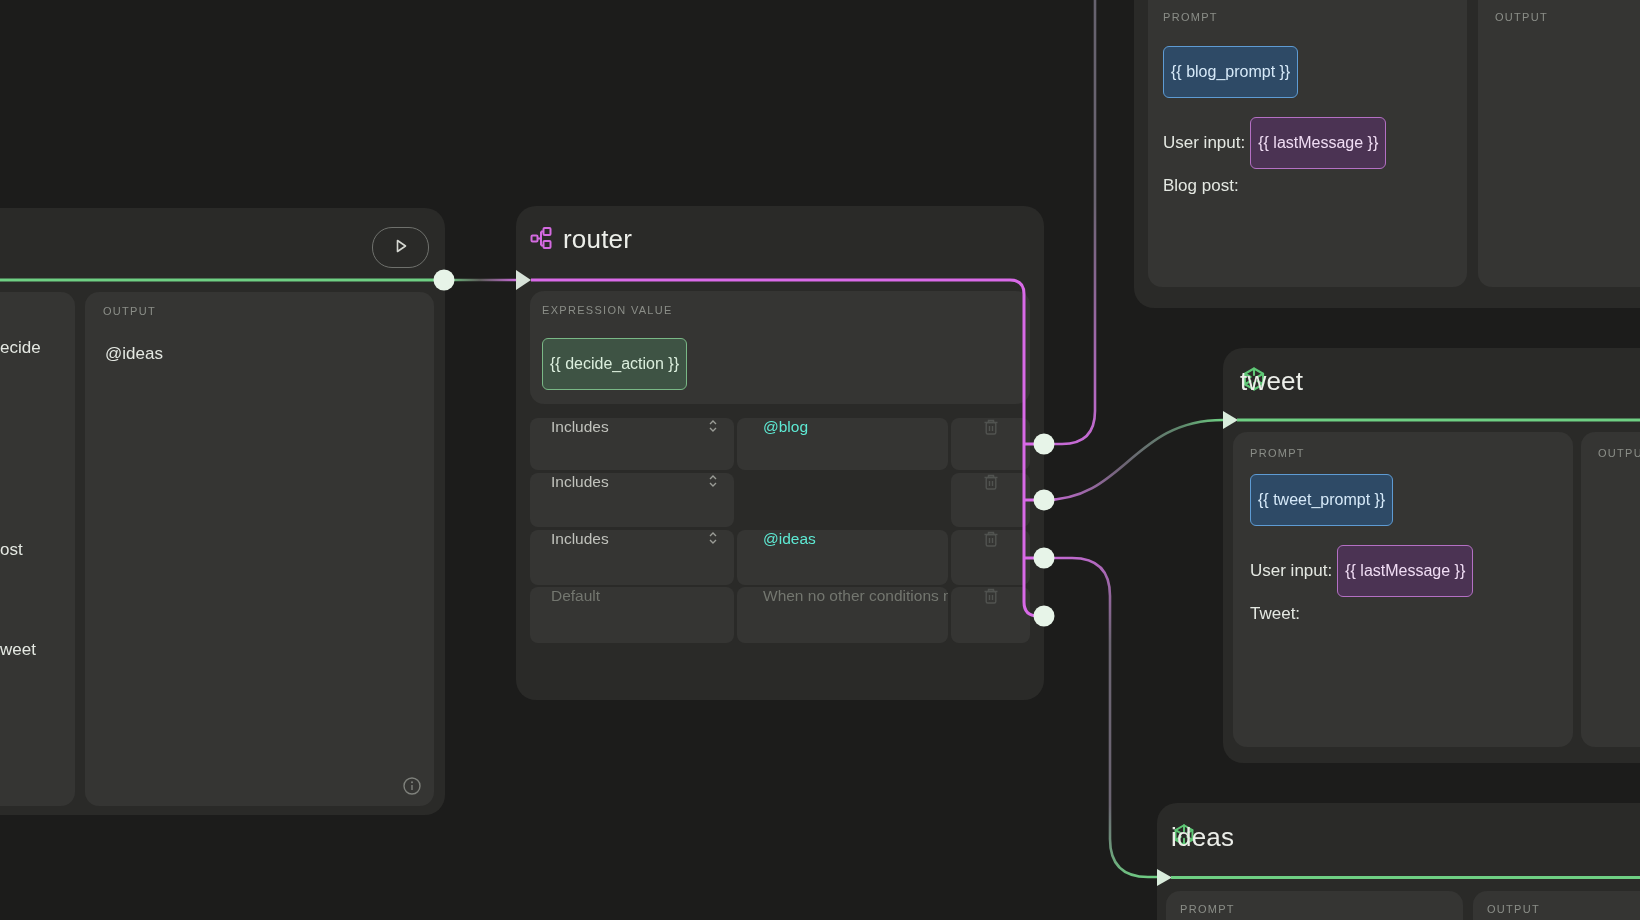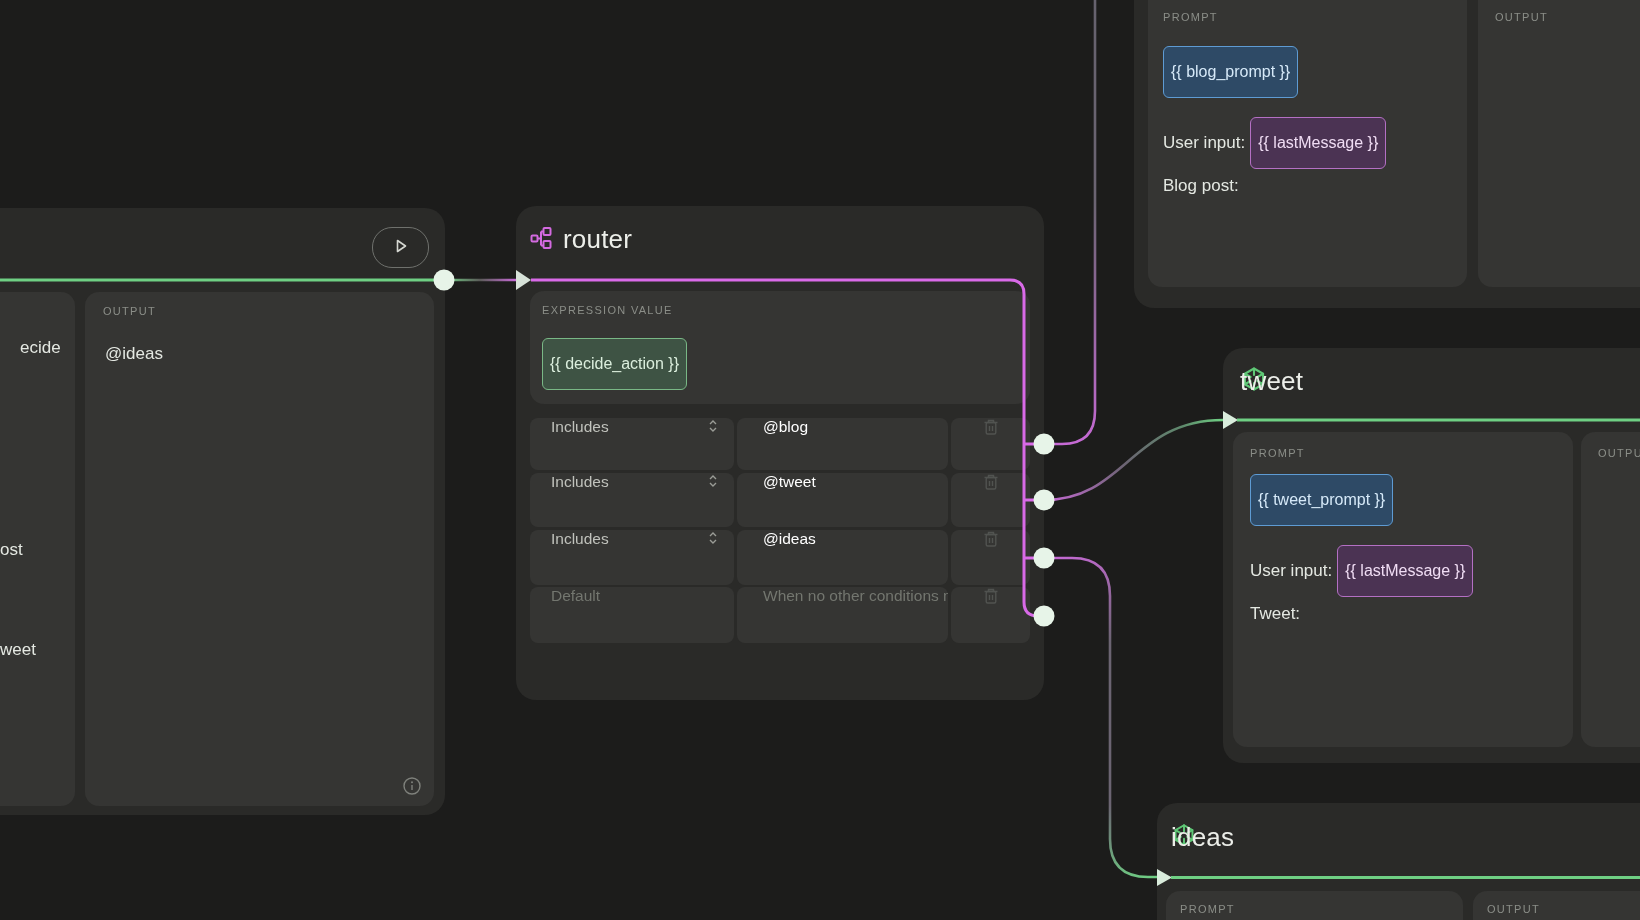--- a/index.html
+++ b/index.html
@@ -11,21 +11,21 @@
   }
   .node{position:absolute;background:#2a2a28;border-radius:20px;z-index:1;}
   .panel{position:absolute;background:#353533;border-radius:14px;overflow:hidden;}
   .plabel{position:absolute;font-size:11px;letter-spacing:1.3px;color:#8b8e88;font-weight:400;white-space:nowrap;}
   .ntitle{position:absolute;font-size:26px;color:#eceee9;letter-spacing:.2px;white-space:nowrap;}
 
   
   #left-node{left:-60px;top:208px;width:505px;height:607px;}
   #left-prompt-panel{left:0;top:84px;width:135px;height:514px;}
   .frag{position:absolute;left:60px;font-size:17px;color:#e4e8e2;white-space:nowrap;}
-  #frag-1{top:46px;margin-left:20px;} #frag-2{top:248px;} #frag-3{top:348px;}
+  #frag-1{top:46px;} #frag-2{top:248px;} #frag-3{top:348px;}
   #left-output-panel{left:145px;top:84px;width:349px;height:514px;}
   #left-output-panel .plabel{left:18px;top:13px;}
   #left-output-value{position:absolute;left:20px;top:52px;font-size:17px;color:#e4e8e2;}
   .info-icon{position:absolute;width:20px;height:20px;}
   #left-info{right:12px;bottom:10px;}
   #play-pill{position:absolute;left:432px;top:19px;width:55px;height:39px;border:1.5px solid #6f716d;
     border-radius:20px;display:flex;align-items:center;justify-content:center;cursor:pointer;}
 
   
   #router-node{left:516px;top:206px;width:528px;height:494px;}
@@ -38,21 +38,21 @@
   .pill-blue{background:#2e4a66;border-color:#5e9bd3;color:#d6e9f8;}
   .pill-purple{background:#4b3353;border-color:#b470c4;color:#f0ddf4;}
   #expr-pill{position:absolute;left:12px;top:47px;}
   .cond-row{position:absolute;left:14px;width:500px;height:54px;}
   #cond-0{top:212px;height:52px;} #cond-1{top:267px;} #cond-2{top:324px;height:55px;} #cond-3{top:381px;height:56px;}
   .cell{position:absolute;top:0;bottom:0;background:#353533;border-radius:8px;display:flex;align-items:flex-start;}
   .cell-op{left:0;width:204px;}
   .cell-val{left:207px;width:211px;}
   .cell-del{left:421px;width:79px;justify-content:center;}
   .op-text{margin-left:21px;font-size:15.5px;color:#c0c2bc;flex:1;}
-  .val-text{margin-left:26px;font-size:15.5px;color:#ffffff;white-space:nowrap;overflow:hidden;}
+  .val-text{margin-left:26px;font-size:15.5px;color:#5eead4;white-space:nowrap;overflow:hidden;}
   .unfold{margin-right:16px;flex:none;}
   .muted .op-text,.muted .val-text{color:#73766f;}
   #add-cond-btn{position:absolute;left:14px;top:447px;width:500px;height:36px;border:1px solid #9a9c96;
     border-radius:18px;display:flex;align-items:center;justify-content:center;cursor:pointer;}
   #add-cond-btn span{font-size:15.5px;color:#d6d8d2;}
   #add-info{right:10px;top:8px;}
 
   
   #blog-node{left:1134px;top:-60px;width:560px;height:368px;}
   #blog-prompt-panel{left:14px;top:30px;width:319px;height:317px;}
@@ -150,23 +150,20 @@
           </svg></span>
     </div>
   </div>
 
   <div class="cond-row" id="cond-1">
     <div class="cell cell-op">
       <span class="op-text">Includes</span>
       <span class="unfold"><svg width="10" height="16" viewBox="0 0 10 16" fill="none" stroke="#9a9c96" stroke-width="1.4">
             <path d="M2 6 L5 3 L8 6 M2 10 L5 13 L8 10"></path>
           </svg></span>
-    </div>
-    <div class="cell cell-val">
-      <span class="val-text">@tweet</span>
     </div>
     <div class="cell cell-del">
       <span><svg width="16" height="18" viewBox="0 0 16 18" fill="none" stroke="#515350" stroke-width="1.4">
             <path d="M1.5 4.5 H14.5 M5.5 4.5 V2.5 H10.5 V4.5"></path>
             <rect x="3.2" y="4.5" width="9.6" height="11.5" rx="1.5"></rect>
             <path d="M6.5 8 V13 M9.5 8 V13"></path>
           </svg></span>
     </div>
   </div>
 

